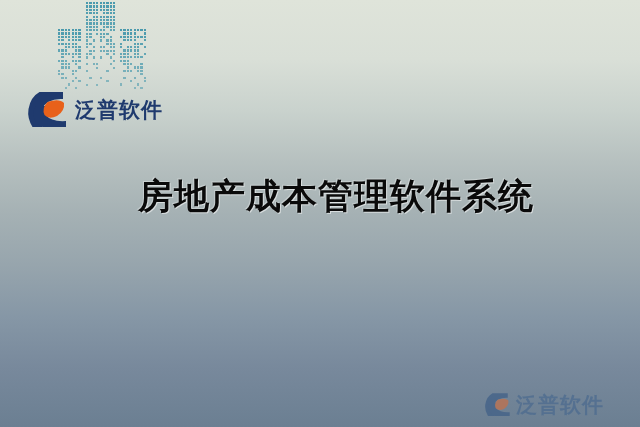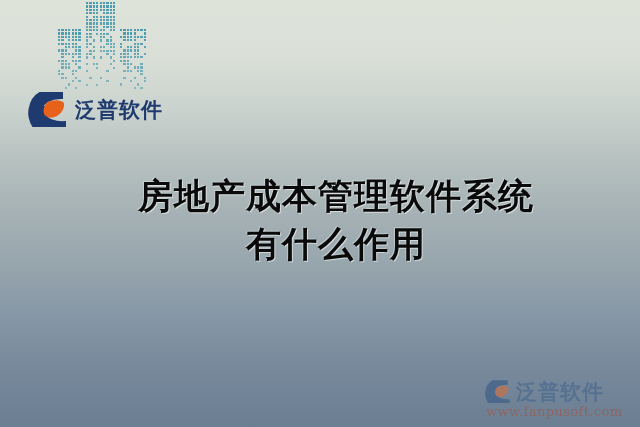--- a/index.html
+++ b/index.html
@@ -441,30 +441,28 @@
         <path d="M20.5 12 Q32 8 37 13 Q38 21 30 26 Q22 30 17.5 25 Q14.5 18 20.5 12 Z" fill="#e8611a"></path>
       </svg>
     </div>
     <div class="wordmark">
       <div class="cn">泛普软件</div>
     </div>
   </div>
 
   <div id="headline">
     <span class="ln">房地产成本管理软件系统</span>
-    <span class="ln">有什么作用</span>
   </div>
 
   <div id="watermark">
     <div class="wrow">
       <div class="wmark">
         <svg width="28" height="26" viewBox="0 0 42 40" aria-hidden="true">
           <path d="M12.5 2 L36 2 L36 9 Q20 8 14 20 Q9.5 29 16 37 L5.5 37 Q0 28 1.5 19 Q3.5 7 12.5 2 Z" fill="#3f5f87"></path>
           <path d="M16 37 L39 37 L39 31 Q24 32 19 25 Q16.5 21 19.5 16 L8.5 16 Q5 23 8 30 Q10.5 35 16 37 Z" fill="#3f5f87"></path>
           <path d="M20.5 12 Q32 8 37 13 Q38 21 30 26 Q22 30 17.5 25 Q14.5 18 20.5 12 Z" fill="#c4714a"></path>
         </svg>
       </div>
       <div class="wcn">泛普软件</div>
     </div>
-    <div class="wurl">www.fanpusoft.com</div>
   </div>
 
 </div>
 
 </body></html>

